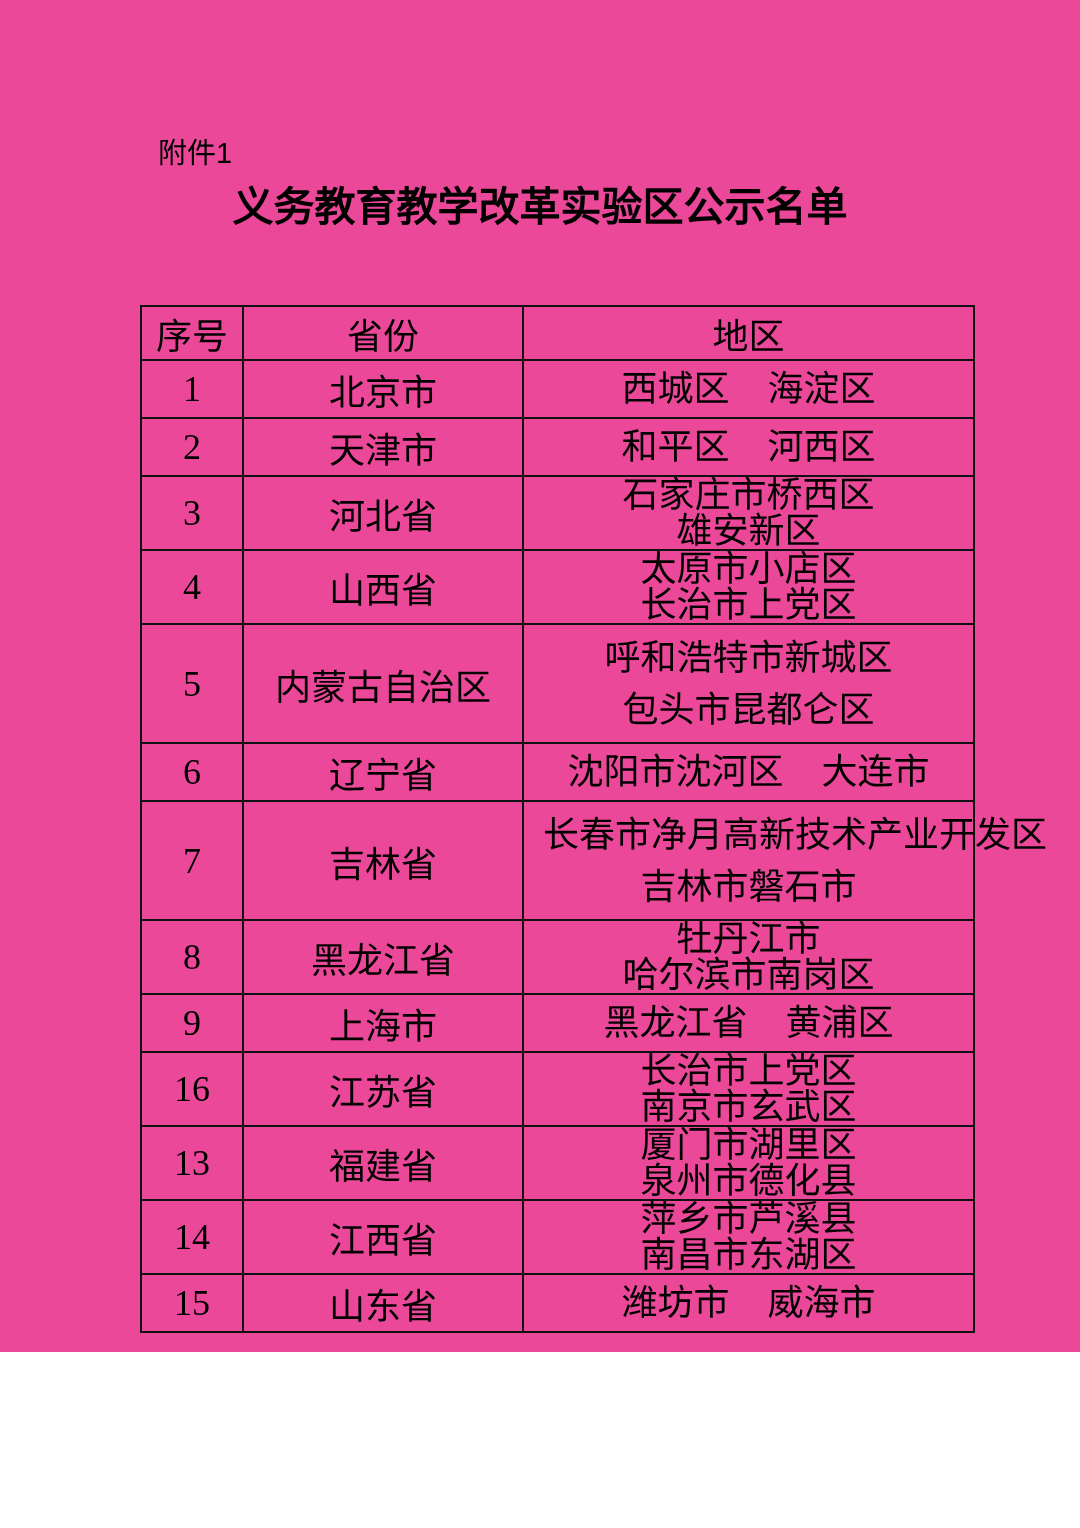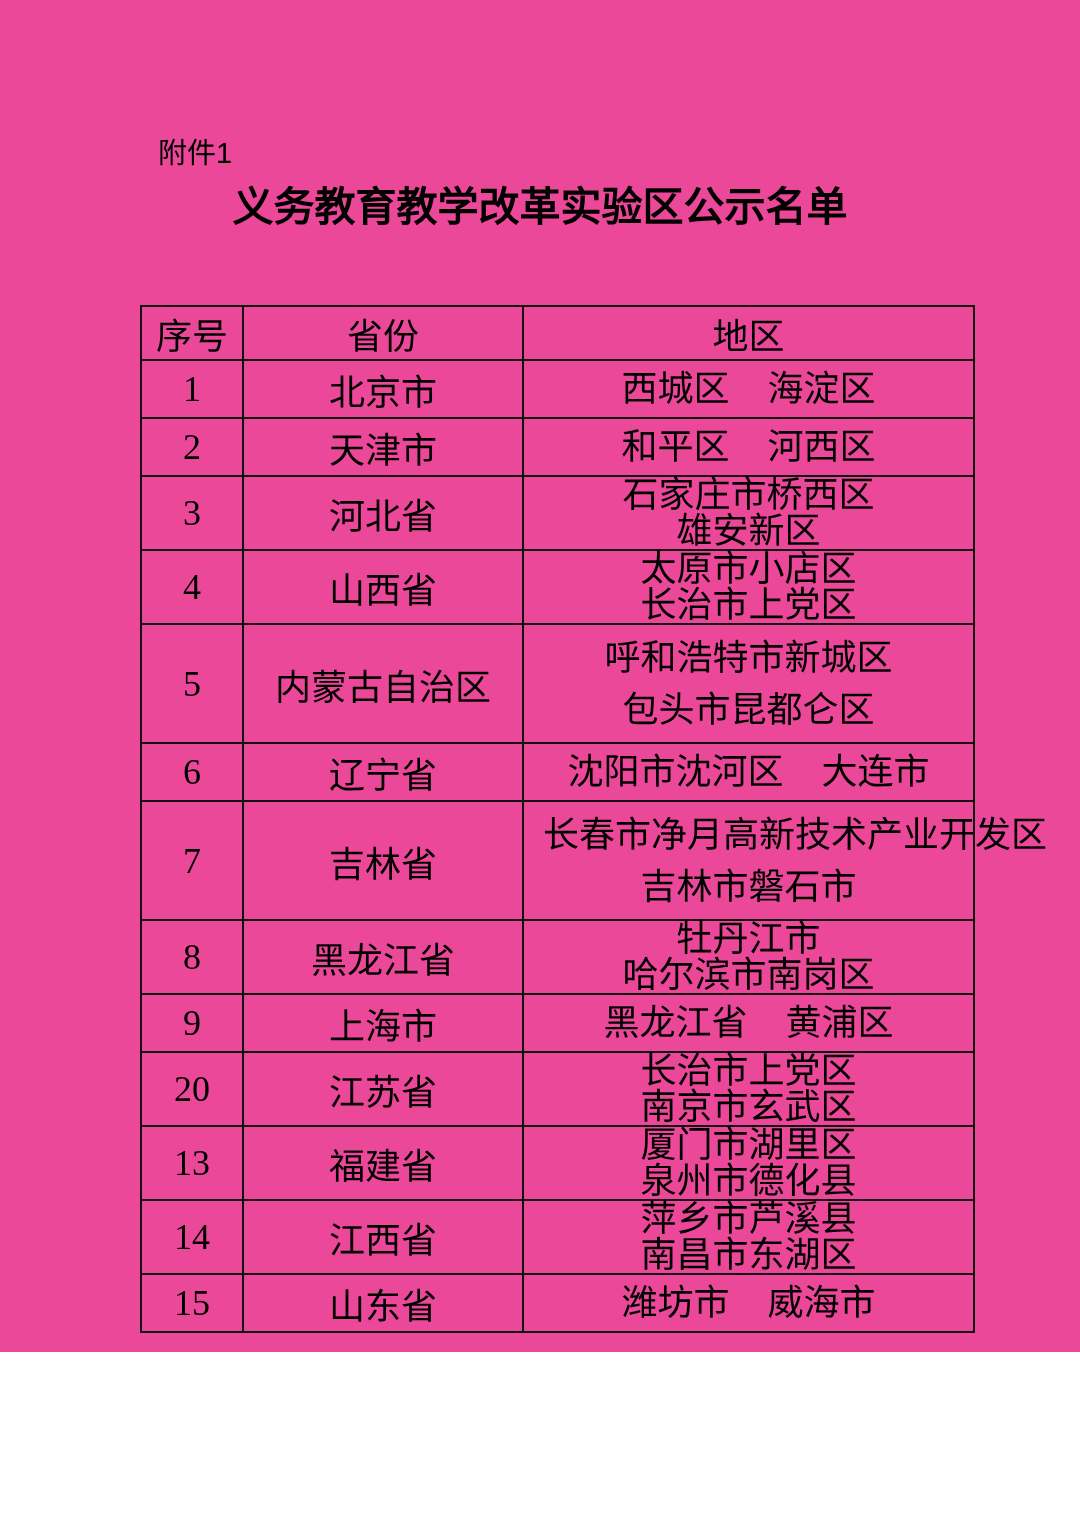--- a/index.html
+++ b/index.html
@@ -173,21 +173,21 @@
           </td>
         </tr>
         <tr>
           <td>9</td>
           <td>上海市</td>
           <td>
             <div class="region-line"><span class="region-name">黑龙江省</span><span class="region-name">黄浦区</span></div>
           </td>
         </tr>
         <tr>
-          <td>20</td>
+          <td>16</td>
           <td>江苏省</td>
           <td>
             <div class="region-line"><span class="region-name">长治市上党区</span><span class="region-name">南京市玄武区</span></div>
           </td>
         </tr>
         <tr>
           <td>13</td>
           <td>福建省</td>
           <td>
             <div class="region-line"><span class="region-name">厦门市湖里区</span><span class="region-name">泉州市德化县</span></div>

